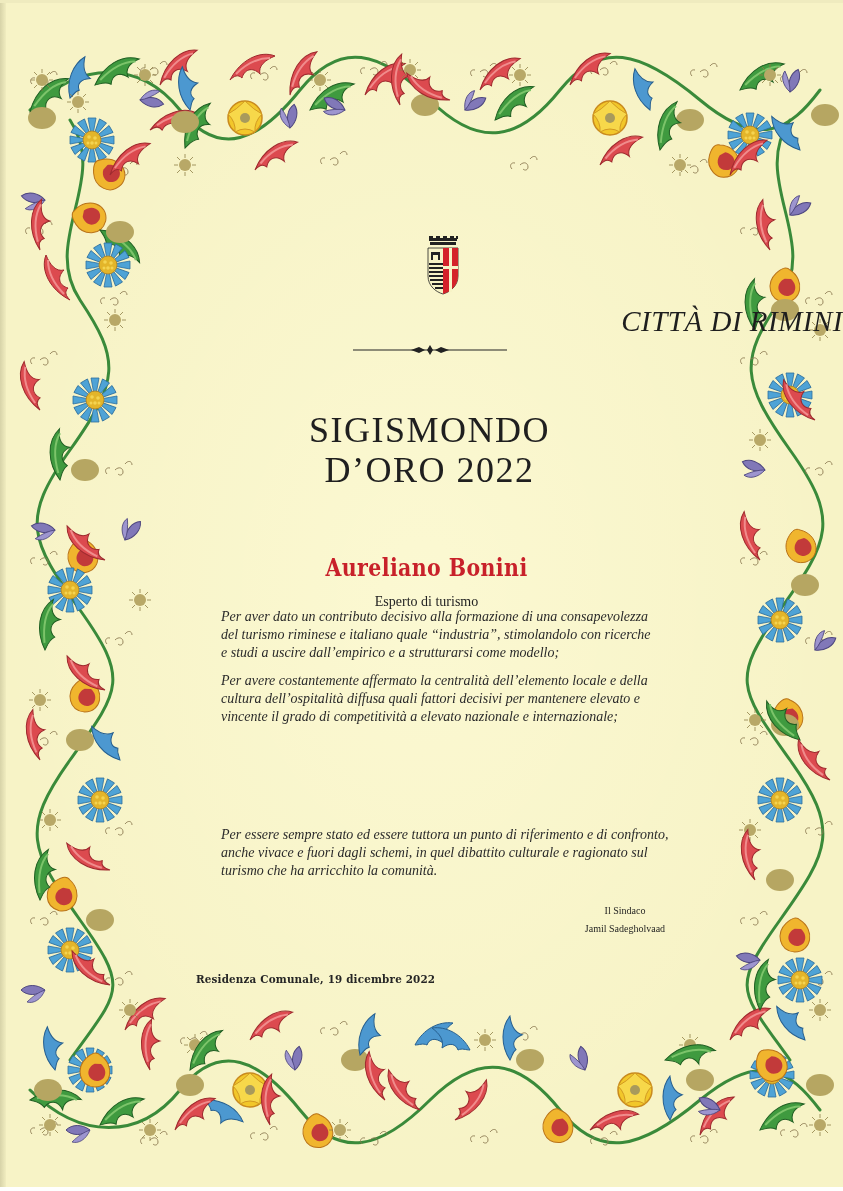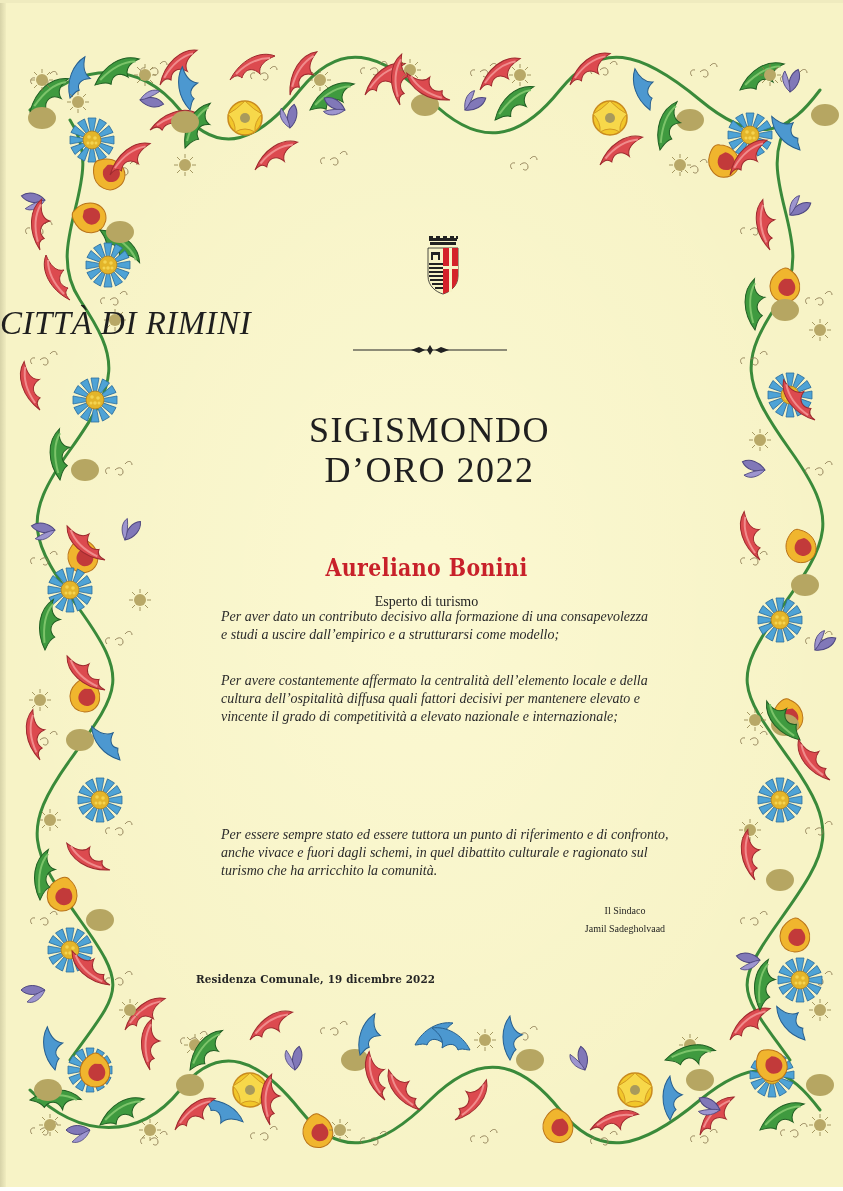--- a/index.html
+++ b/index.html
@@ -11,22 +11,22 @@
   .page-edge { position: absolute; left: 0; top: 0; width: 6px; height: 1191px;
     background: linear-gradient(to right, #d7d3a8, #f1edc0); }
   .page-edge-top { position: absolute; left: 0; top: 0; width: 843px; height: 3px; background: #efebbf; }
   .page-edge-bottom { position: absolute; left: 0; bottom: 0; width: 843px; height: 4px; background: #ffffff; }
   .paper { position: absolute; inset: 0;
     background:
       radial-gradient(ellipse at 50% 50%, rgba(255,253,220,0.55), rgba(247,243,198,0) 70%),
       #f7f3c6; }
   .border-svg { position: absolute; left: 0; top: 0; }
   .crest { position: absolute; left: 426px; top: 236px; width: 34px; height: 60px; }
-  .city-name { position: absolute; left: 0; width: 843px; top: 305px; text-align: left;
-    font-family: "Liberation Serif", serif; font-style: italic; font-size: 33px; letter-spacing: 0.5px; color: #1e1e1e; }
+  .city-name { position: absolute; left: 0; width: 843px; top: 305px; text-align: right;
+    font-family: "Liberation Serif", serif; font-style: italic; font-size: 29px; letter-spacing: 0.5px; color: #1e1e1e; }
   .ornament { position: absolute; left: 353px; top: 345px; width: 154px; height: 10px; }
   .title { position: absolute; left: 0; width: 859px; top: 410px; text-align: center;
     font-family: "Liberation Serif", serif; font-size: 36px; line-height: 40px; letter-spacing: 1.5px; color: #1f1f1f; }
   .recipient { position: absolute; left: 0; width: 853px; top: 553px; text-align: center;
     font-family: "DejaVu Serif", serif; font-weight: bold; font-size: 25px; color: #c8212a; letter-spacing: 0.5px;
     transform: scaleX(0.82); transform-origin: center; }
   .role { position: absolute; left: 0; width: 853px; top: 594px; text-align: center;
     font-family: "Liberation Serif", serif; font-size: 14px; color: #222; }
   .motivation { position: absolute; left: 221px; width: 500px;
     font-family: "Liberation Serif", serif; font-style: italic; font-size: 14px; line-height: 18px; color: #2a2a2a;
@@ -403,20 +403,21 @@
 <div class="title">
   <div>SIGISMONDO</div>
   <div>D’ORO 2022</div>
 </div>
 
 <div class="recipient">Aureliano Bonini</div>
 <div class="role">Esperto di turismo</div>
 
 <div class="motivation m1">
   <div>Per aver dato un contributo decisivo alla formazione di una consapevolezza</div>
+  <div>del turismo riminese e italiano quale “industria”, stimolandolo con ricerche</div>
   <div>e studi a uscire dall’empirico e a strutturarsi come modello;</div>
 </div>
 <div class="motivation m2">
   <div>Per avere costantemente affermato la centralità dell’elemento locale e della</div>
   <div>cultura dell’ospitalità diffusa quali fattori decisivi per mantenere elevato e</div>
   <div>vincente il grado di competitività a elevato nazionale e internazionale;</div>
 </div>
 <div class="motivation m3">
   <div>Per essere sempre stato ed essere tuttora un punto di riferimento e di confronto,</div>
   <div>anche vivace e fuori dagli schemi, in quel dibattito culturale e ragionato sul</div>

